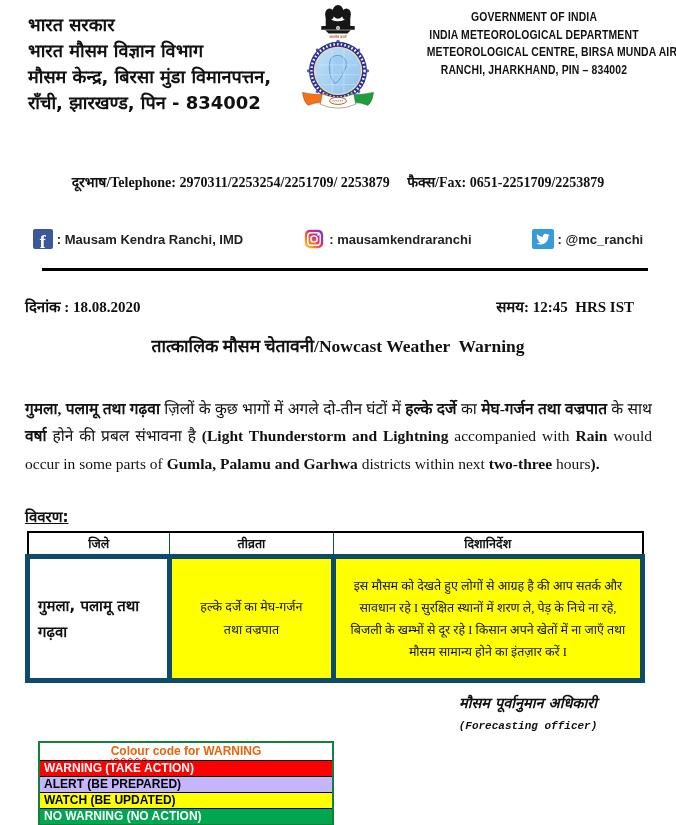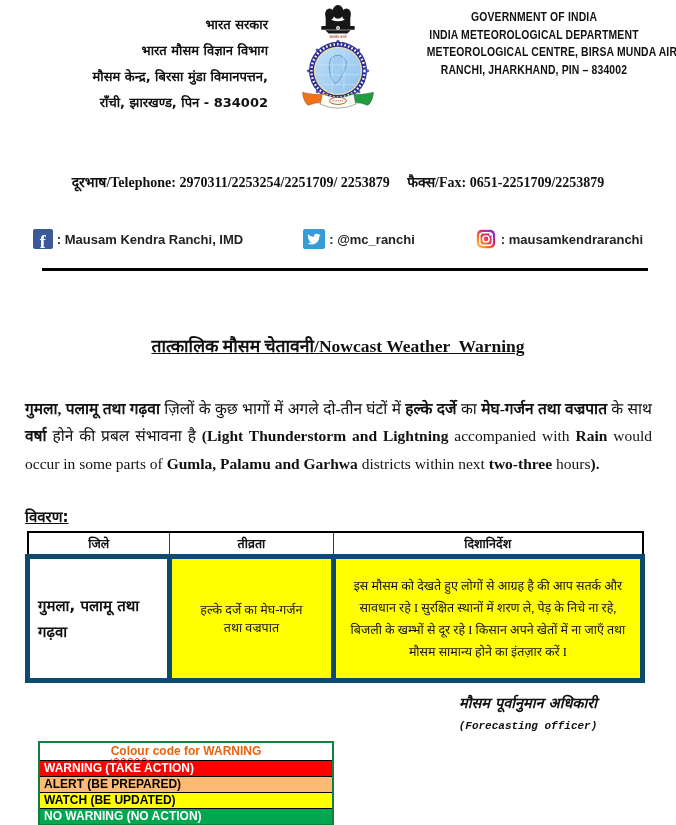--- a/index.html
+++ b/index.html
@@ -8,21 +8,21 @@
     position: relative;
     width: 676px; height: 825px;
     background: #ffffff;
     font-family: "Liberation Serif", "DejaVu Sans", serif;
     color: #111;
     overflow: hidden;
   }
   
   .lh-left {
     position:absolute; left:28px; top:12px; width:240px;
-    text-align:right; font-weight:bold; font-size:13px; line-height:26px;
+    text-align:left; font-weight:bold; font-size:18px; line-height:26px;
     font-family:"DejaVu Sans", sans-serif; white-space:nowrap;
   }
   .lh-logo { position:absolute; left:286px; top:2px; width:104px; height:120px; }
   .lh-right {
     position:absolute; left:400px; top:8px; width:268px;
     text-align:center; font-weight:bold; font-size:13px; line-height:17.5px;
     font-family:"Liberation Sans", sans-serif;
     transform: scaleX(0.8); transform-origin: center top; white-space:nowrap;
     letter-spacing: 0.2px;
   }
@@ -51,21 +51,21 @@
   
   .meta-row {
     position:absolute; top:296px; left:25px; right:42px;
     display:flex; justify-content:space-between;
     font-size:15px; font-weight:bold;
   }
   .pre { white-space:pre-wrap; }
   
   .doc-title {
     position:absolute; top:333px; left:0; right:0; text-align:center;
-    font-size:17.5px; font-weight:bold; text-decoration:underline;
+    font-size:17.5px; font-weight:bold; 
     white-space:pre-wrap;
   }
   
   .body-para {
     position:absolute; top:379px; left:25px; width:627px;
     font-size:15.5px; line-height:27.5px; text-align:justify;
   }
   
   .details-label {
     position:absolute; top:506px; left:25px;
@@ -77,21 +77,21 @@
     position:absolute; top:531px; left:25px; width:620px;
     border-collapse:collapse; border:2px solid #000;
     font-size:12.5px;
   }
   .warn-table th { border:1px solid #14532d; font-weight:bold; padding:2px 2px; height:20px; font-size:12.5px; }
   .warn-table td { border:5px solid #0c4a6e; height:124px; vertical-align:middle; }
   .col-district { width:143px; }
   .col-intensity { width:165px; }
   .col-guidelines { width:312px; }
   .cell-district { font-weight:bold; font-size:15px; padding-left:8px; text-align:left; font-family:"DejaVu Sans", sans-serif; line-height:26px; }
-  .cell-intensity { text-align:center; padding:2px 18px; line-height:18px; }
+  .cell-intensity { text-align:center; padding:2px 18px; line-height:23px; }
   .cell-guidelines { text-align:center; padding:2px 10px; line-height:22px; }
   
   .signature { position:absolute; top:692px; right:28px; width:240px; text-align:center;font-style:italic; }
   .sig-hindi { font-weight:bold; font-size:14.5px; font-family:"DejaVu Sans", sans-serif; }
   .sig-eng { font-weight:bold; font-size:11px; margin-top:8px; font-family:"Liberation Mono", "DejaVu Sans Mono", monospace; }
   
   .legend {
     position:absolute; top:741px; left:30px; width:296px;
     border:2px solid #15803d; font-family:"Liberation Sans", sans-serif;
     font-weight:bold; font-size:12px;margin-left:8px;
@@ -179,28 +179,20 @@
       <span>2970311/2253254/2251709/ 2253879</span>
       <span class="fax-label">फैक्स/Fax:</span>
       <span>0651-2251709/2253879</span>
     </div>
   </div>
 
   <div class="social">
     <div class="social-item">
       <span class="fb-icon">f</span>
       <span>: Mausam Kendra Ranchi, IMD</span>
-    </div>
-    <div class="social-item">
-      <span class="tw-icon">
-        <svg viewBox="0 0 24 24" width="16" height="16">
-            <path fill="#ffffff" d="M22 5.9c-.7.3-1.5.6-2.3.7a4 4 0 0 0 1.8-2.2c-.8.5-1.7.8-2.6 1a4.1 4.1 0 0 0-7 3.7A11.6 11.6 0 0 1 3.4 4.8a4.1 4.1 0 0 0 1.3 5.5c-.7 0-1.3-.2-1.9-.5v.1c0 2 1.4 3.6 3.3 4a4 4 0 0 1-1.9.1 4.1 4.1 0 0 0 3.8 2.8A8.2 8.2 0 0 1 2 18.4a11.6 11.6 0 0 0 6.3 1.8c7.5 0 11.7-6.3 11.7-11.7v-.5c.8-.6 1.5-1.3 2-2.1z"></path>
-          </svg>
-      </span>
-      <span>: @mc_ranchi</span>
     </div>
     <div class="social-item">
       <span class="ig-icon">
         <svg viewBox="0 0 24 24" width="22" height="22">
           <defs>
             <linearGradient id="ig" x1="0" y1="1" x2="1" y2="0">
               <stop offset="0" stop-color="#FEDA75"></stop>
                 <stop offset="0.3" stop-color="#FA7E1E"></stop>
               <stop offset="0.6" stop-color="#D62976"></stop>
                 <stop offset="0.85" stop-color="#962FBF"></stop>
@@ -208,24 +200,42 @@
             </linearGradient>
           </defs>
           <rect x="2" y="2" width="20" height="20" rx="5.5" fill="url(#ig)"></rect>
           <rect x="5.2" y="5.2" width="13.6" height="13.6" rx="3.6" fill="none" stroke="#ffffff" stroke-width="1.6"></rect>
           <circle cx="12" cy="12" r="3.4" fill="none" stroke="#ffffff" stroke-width="1.6"></circle>
           <circle cx="16.6" cy="7.4" r="1.1" fill="#ffffff"></circle>
         </svg>
       </span>
       <span>: mausamkendraranchi</span>
     </div>
+    <div class="social-item">
+      <span class="tw-icon">
+        <svg viewBox="0 0 24 24" width="16" height="16">
+            <path fill="#ffffff" d="M22 5.9c-.7.3-1.5.6-2.3.7a4 4 0 0 0 1.8-2.2c-.8.5-1.7.8-2.6 1a4.1 4.1 0 0 0-7 3.7A11.6 11.6 0 0 1 3.4 4.8a4.1 4.1 0 0 0 1.3 5.5c-.7 0-1.3-.2-1.9-.5v.1c0 2 1.4 3.6 3.3 4a4 4 0 0 1-1.9.1 4.1 4.1 0 0 0 3.8 2.8A8.2 8.2 0 0 1 2 18.4a11.6 11.6 0 0 0 6.3 1.8c7.5 0 11.7-6.3 11.7-11.7v-.5c.8-.6 1.5-1.3 2-2.1z"></path>
+          </svg>
+      </span>
+      <span>: @mc_ranchi</span>
+    </div>
   </div>
 
   <div class="thick-rule"></div>
 
+  <div class="meta-row">
+    <div>
+      <span>दिनांक :</span>
+      <span>18.08.2020</span>
+    </div>
+    <div>
+      <span>समय:</span>
+      <span class="pre">12:45  HRS IST</span>
+    </div>
+  </div>
 
   <div class="doc-title">तात्कालिक मौसम चेतावनी/Nowcast Weather  Warning</div>
 
   <p class="body-para"><b>गुमला, पलामू तथा गढ़वा</b><span> ज़िलों  के कुछ भागों में अगले दो-तीन घंटों में </span><b>हल्के दर्जे</b><span> का </span><b>मेघ-गर्जन तथा वज्रपात</b><span> के साथ </span><b>वर्षा</b><span> होने की प्रबल संभावना है </span><b>(Light Thunderstorm and Lightning</b><span> accompanied with </span><b>Rain</b><span> would occur in some parts of </span><b>Gumla, Palamu and Garhwa</b><span> districts within next </span><b>two-three</b><span> hours</span><b>).</b></p>
 
   <div class="details-label">विवरण:</div>
 
   <table class="warn-table">
     <thead>
       <tr>
@@ -248,21 +258,21 @@
     <div class="sig-eng">(Forecasting officer)</div>
   </div>
 
   <div class="legend">
     <div class="legend-title" style="color: rgb(232, 101, 15);">
       <span class="legend-misspelled">Colour</span><span> code for WARNING</span>
     </div>
     <div class="legend-row" style="background-color: rgb(255, 0, 0); color: rgb(255, 255, 255);">
       <span>WARNING (TAKE ACTION)</span>
     </div>
-    <div class="legend-row" style="background-color: #fdba74; color: rgb(0, 0, 0);">
+    <div class="legend-row" style="background-color: #c4b5fd; color: rgb(0, 0, 0);">
       <span>ALERT (BE PREPARED)</span>
     </div>
     <div class="legend-row" style="background-color: rgb(255, 255, 0); color: rgb(0, 0, 0);">
       <span>WATCH (BE UPDATED)</span>
     </div>
     <div class="legend-row" style="background-color: rgb(0, 166, 80); color: rgb(255, 255, 255);">
       <span>NO WARNING (NO ACTION)</span>
     </div>
   </div>
 

